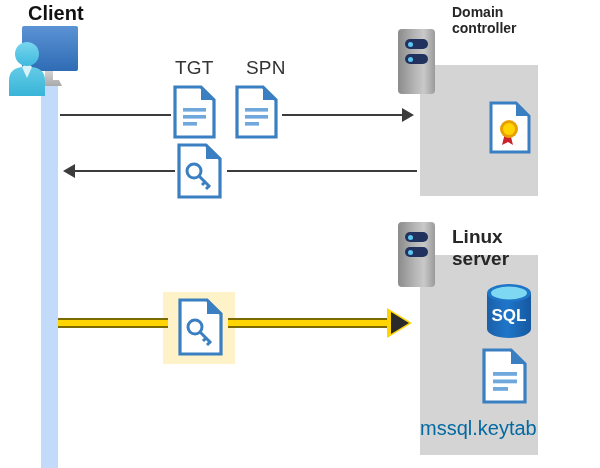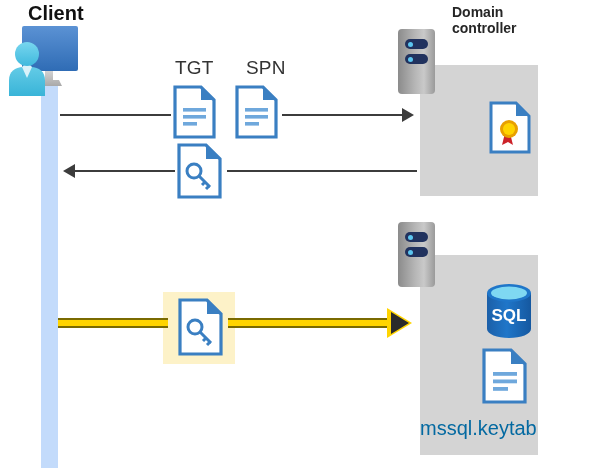--- a/index.html
+++ b/index.html
@@ -290,20 +290,21 @@
 
   <div class="abs panel" id="linux-panel"></div>
   <div class="abs server-rack" id="linux-server">
     <div class="rack-pill p1">
       <div class="rack-dot"></div>
     </div>
     <div class="rack-pill p2">
       <div class="rack-dot"></div>
     </div>
   </div>
+  <div class="title" id="linux-title">Linux server</div>
 
   <svg class="abs" id="sql-icon" width="54" height="56" viewBox="0 0 54 56">
     <defs>
       <linearGradient id="cylGrad" x1="0" y1="0" x2="1" y2="0">
         <stop offset="0%" stop-color="#1b5fa8"></stop>
         <stop offset="45%" stop-color="#1f76c9"></stop>
         <stop offset="100%" stop-color="#1558a0"></stop>
       </linearGradient>
     </defs>
     <path d="M5 10 h44 v36 c0 5 -10 9 -22 9 s-22 -4 -22 -9 z" fill="url(#cylGrad)"></path>

